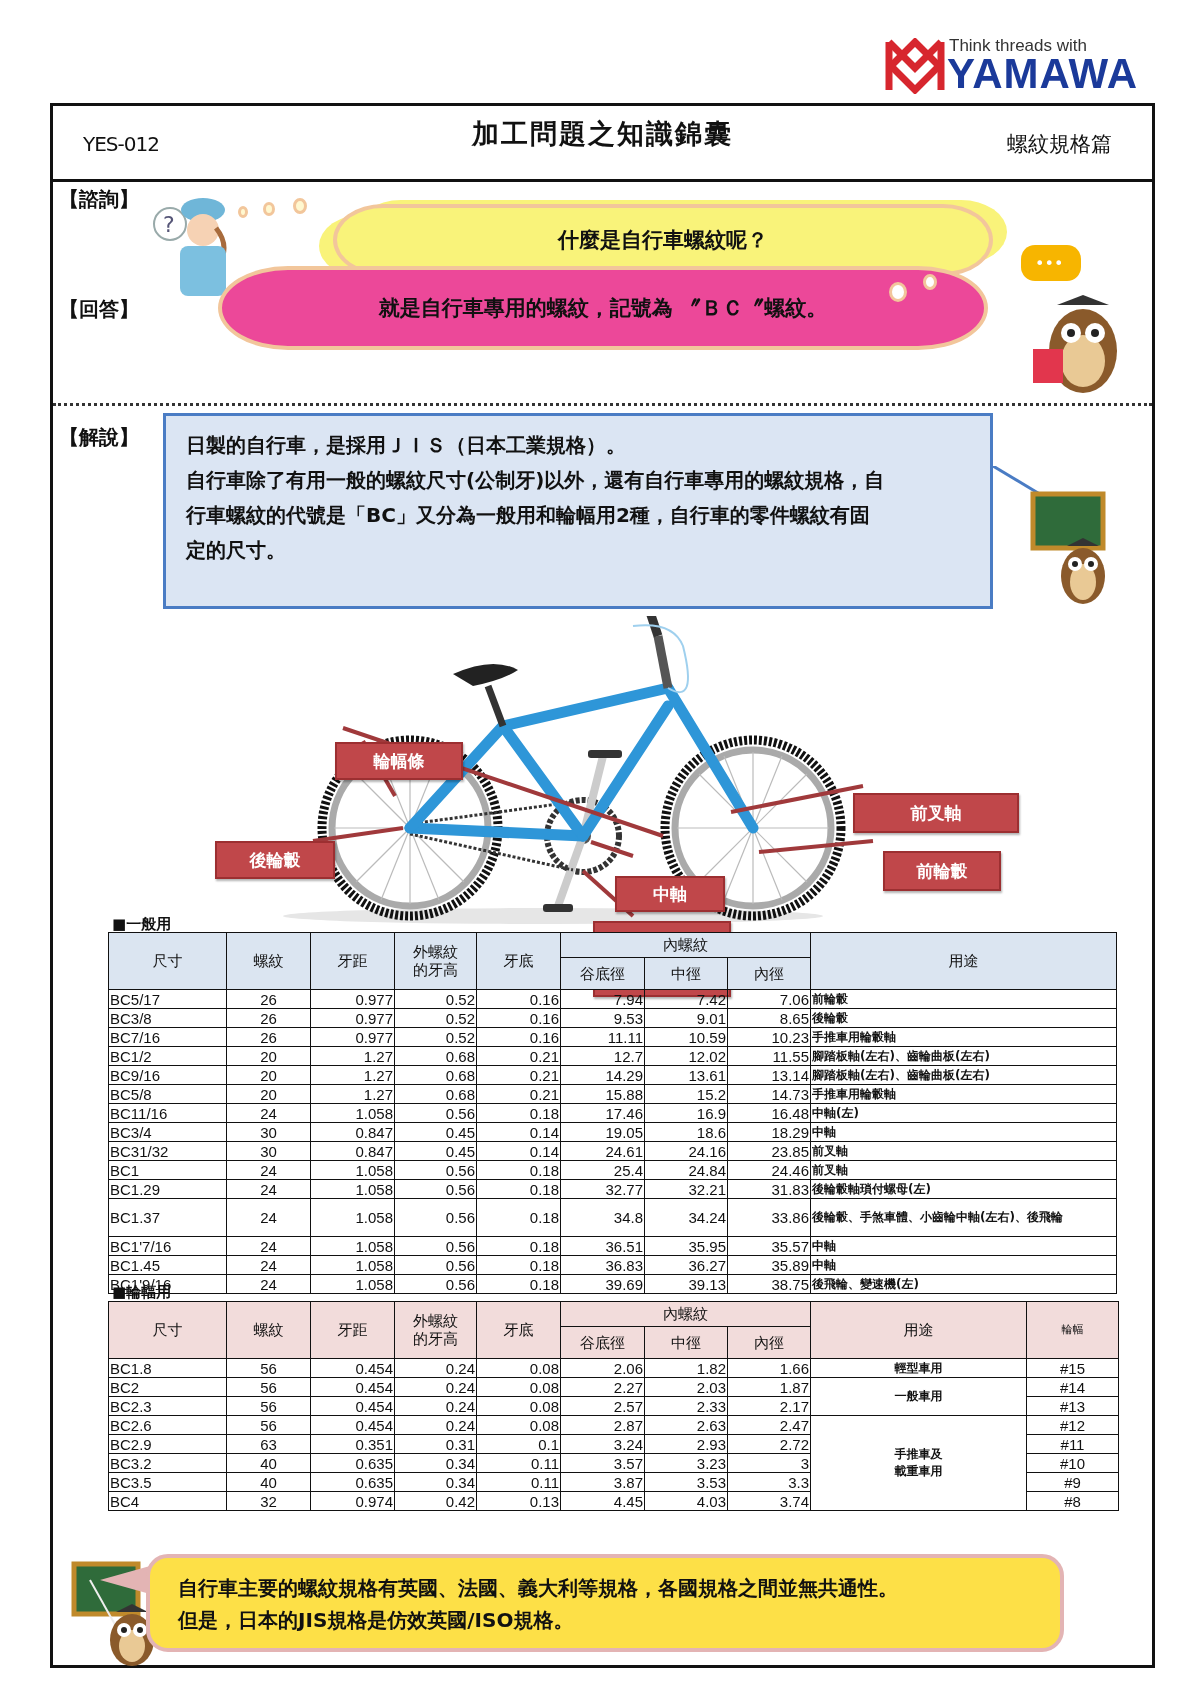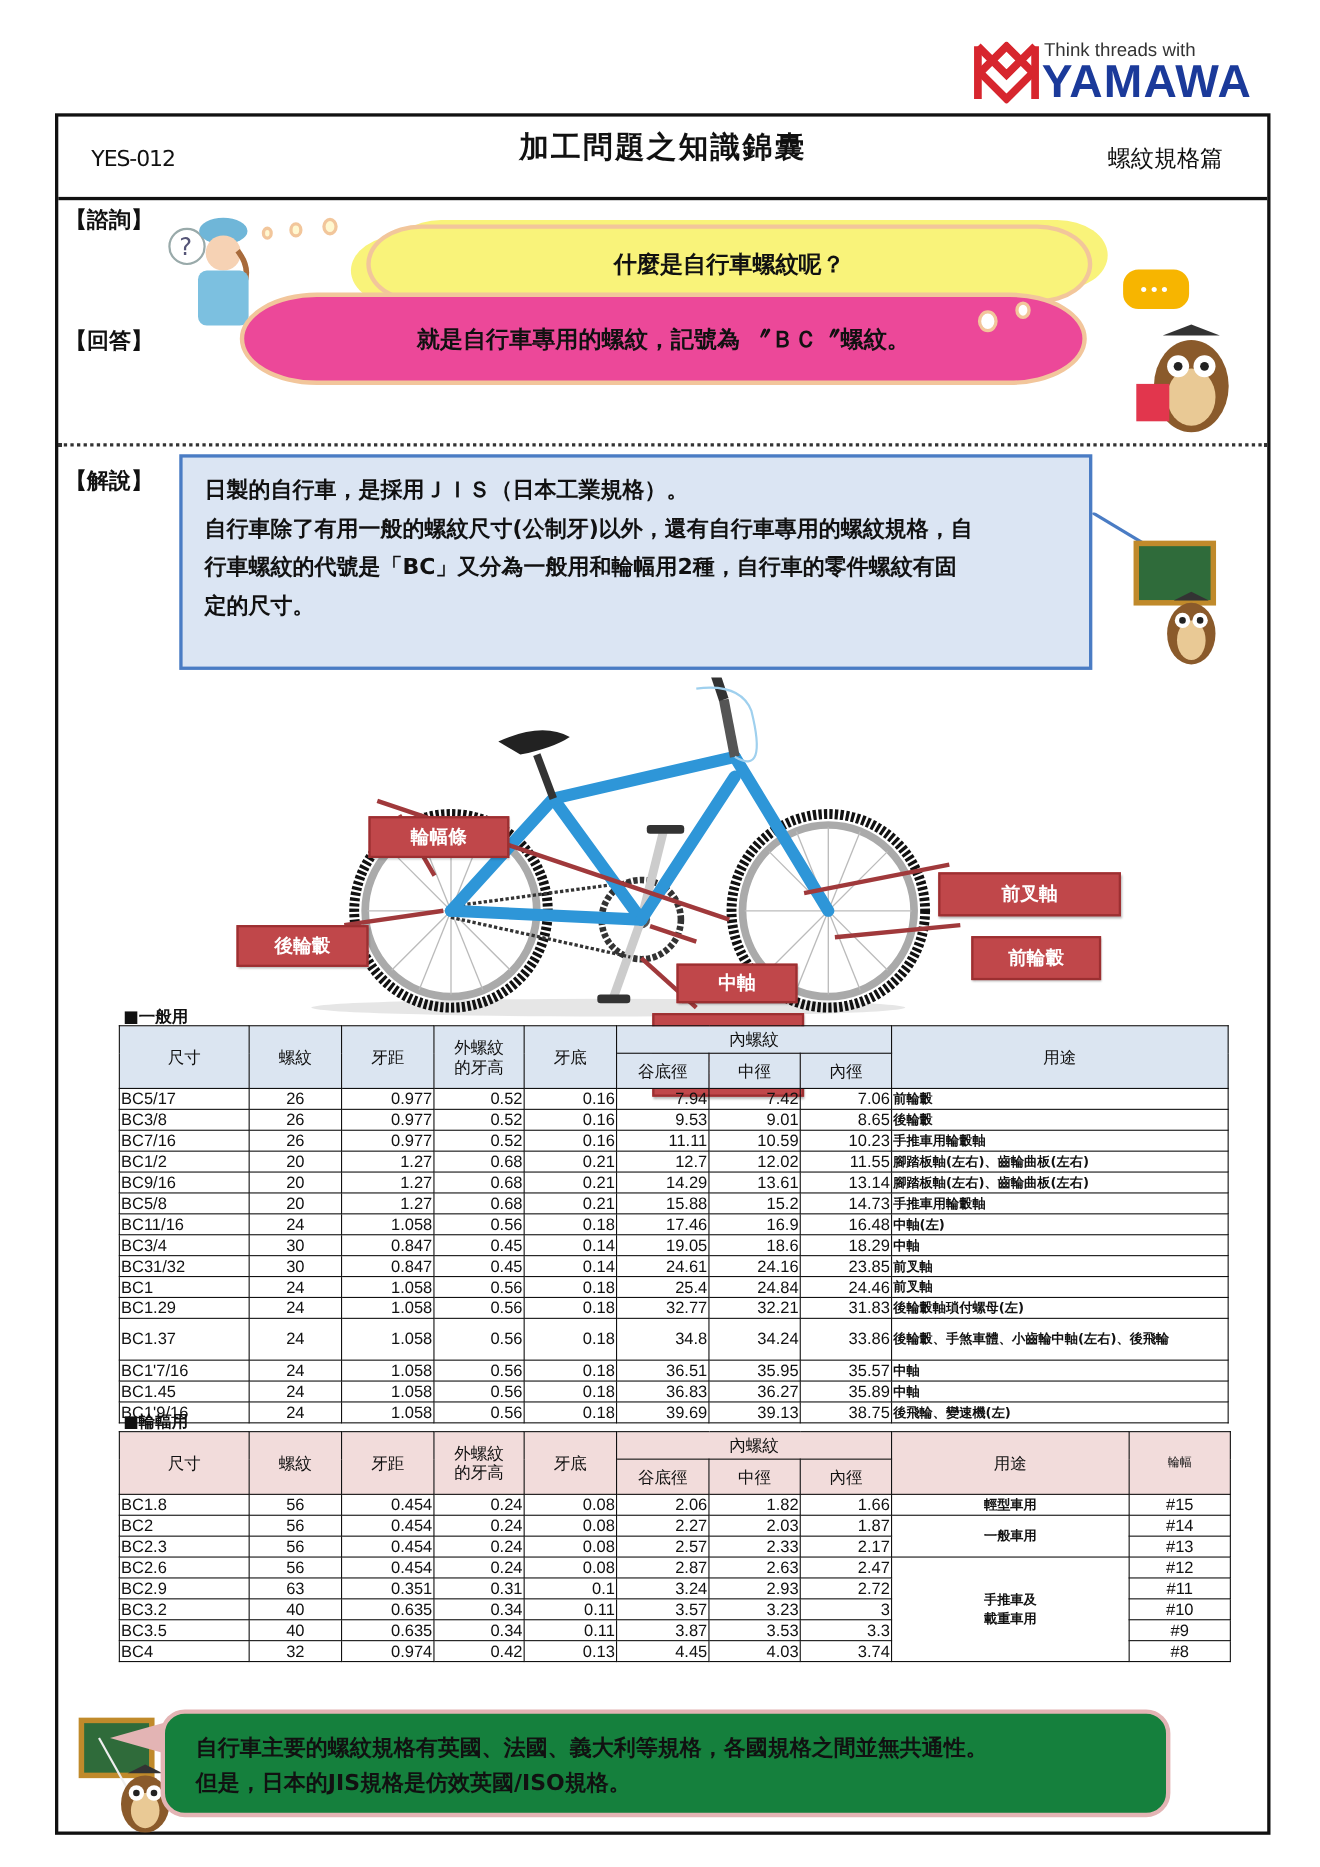--- a/index.html
+++ b/index.html
@@ -47,21 +47,21 @@
   table.spec td { border: 1.5px solid #111; font-size: 15px; padding: 0 1px; height: 19px; line-height: 17px; white-space: nowrap; }
   table.spec td.num { text-align: right; }
   table.spec td.ctr { text-align: center; }
   table.spec td.lft { text-align: left; }
   table.spec td.use { text-align: left; font-size: 12px; font-family: "DejaVu Sans", sans-serif; font-weight: bold; white-space: normal; line-height: 15px; }
   table.spec td.use2 { text-align: center; font-size: 12px; font-family: "DejaVu Sans", sans-serif; font-weight: bold; white-space: normal; }
   .general th { background: #dbe5f1; }
   .spoke th { background: #f2dcdb; }
 
   
-  .note { position: absolute; left: 146px; top: 1448px; width: 918px; height: 98px; background: #15803d; border: 4px solid #e3b4b4; border-radius: 22px; padding: 14px 28px; }
+  .note { position: absolute; left: 146px; top: 1448px; width: 918px; height: 98px; background: #fde047; border: 4px solid #e3b4b4; border-radius: 22px; padding: 14px 28px; }
   .note p { font-size: 20px; font-weight: bold; line-height: 32px; }
   .note-tail { position: absolute; left: 100px; top: 1462px; width: 0; height: 0; border-top: 14px solid transparent; border-bottom: 14px solid transparent; border-right: 50px solid #e3b4b4; }
 </style>
 </head>
 <body>
 
 <div class="logo">
   <svg class="logo-mark" viewBox="0 0 60 56">
     <g fill="none" stroke="#d7262e" stroke-width="7">
       <path d="M4 4 L30 30 L56 4"></path>

